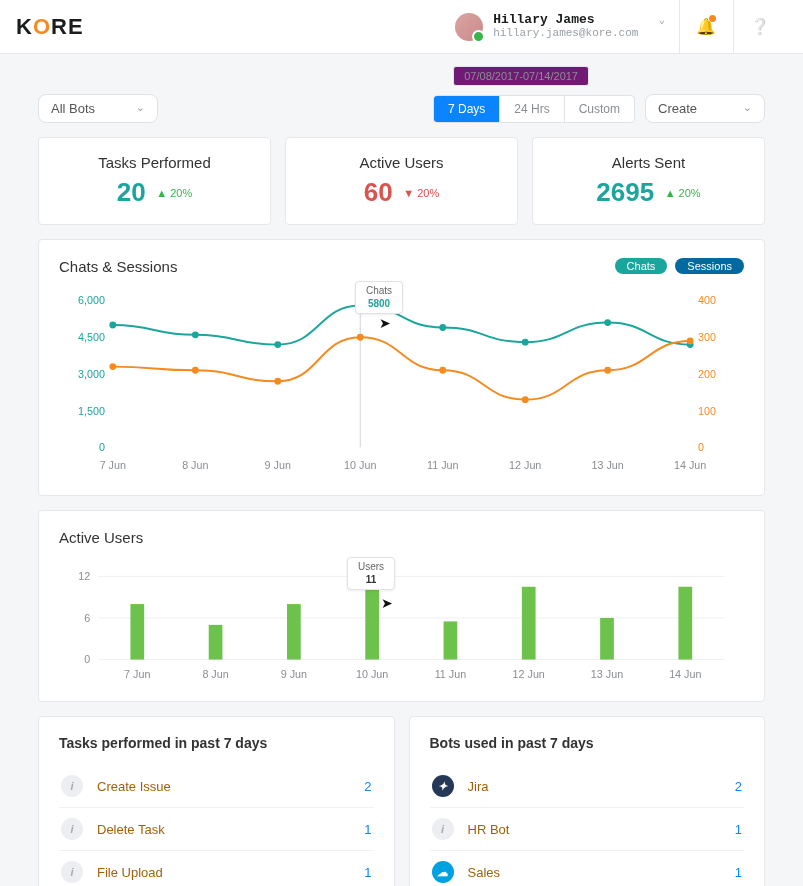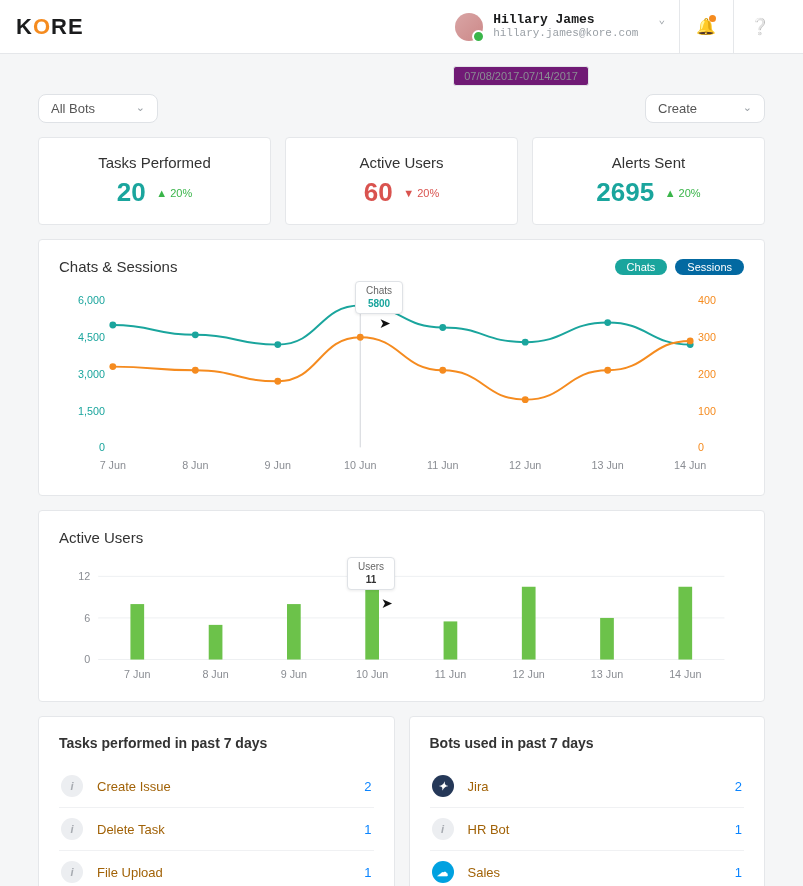--- a/index.html
+++ b/index.html
@@ -29,21 +29,21 @@
   .seg:first-child{border-left:none}
   .seg.active{background:#0a84ff;color:#fff;border-color:#0a84ff}
   .cards{display:flex;gap:14px;margin-bottom:14px;}
   .card{flex:1;background:#fff;border:1px solid #e5e7ea;border-radius:4px;padding:16px 10px;text-align:center;}
   .card h3{margin:0 0 6px;font-weight:500;font-size:15px;color:#333;}
   .big{font-size:26px;font-weight:700;color:#1aa59d;display:inline-block;}
   .big.red{color:#d9534f}
   .delta{font-size:11px;margin-left:6px;font-weight:500;vertical-align:4px;}
   .delta.up{color:#3ab54a}.delta.dn{color:#d9534f}
   .panel{background:#fff;border:1px solid #e5e7ea;border-radius:4px;padding:18px 20px 14px;margin-bottom:14px;}
-  .panel-head{display:flex;align-items:flex-end;justify-content:space-between;margin-bottom:6px;}
+  .panel-head{display:flex;align-items:flex-start;justify-content:space-between;margin-bottom:6px;}
   .panel-title{font-size:15px;color:#333;}
   .pills{display:flex;gap:8px;}
   .pill{border-radius:12px;padding:2px 12px;font-size:11px;color:#fff;cursor:pointer}
   .pill.teal{background:#1aa59d}.pill.orange{background:#0369a1}
   svg{display:block;width:100%;}
   .chart-tooltip{position:absolute;background:#fff;border:1px solid #dfe2e6;border-radius:4px;padding:3px 10px;font-size:10px;text-align:center;line-height:1.25;box-shadow:0 1px 3px rgba(0,0,0,.08);}
   .chart-tooltip .tt-title{color:#666}
   .chart-tooltip .tt-val{color:#1aa59d;font-weight:600}
   .chart-wrap{position:relative;}
   .cursor-ptr{position:absolute;font-size:14px;color:#111;pointer-events:none;}
@@ -89,20 +89,25 @@
   <div class="row" style="justify-content:flex-end">
     <span class="date-pill" style="margin-right:176px">07/08/2017-07/14/2017</span>
   </div>
 
   <div class="controls">
     <div class="select">
       <span>All Bots</span>
       <span class="chev">⌄</span>
     </div>
     <div class="right-controls">
+      <div class="seggroup">
+        <div class="seg active">7 Days</div>
+        <div class="seg">24 Hrs</div>
+        <div class="seg">Custom</div>
+      </div>
       <div class="select">
         <span>Create</span>
         <span class="chev">⌄</span>
       </div>
     </div>
   </div>
 
   <div class="cards">
     <div class="card">
       <h3>Tasks Performed</h3>

